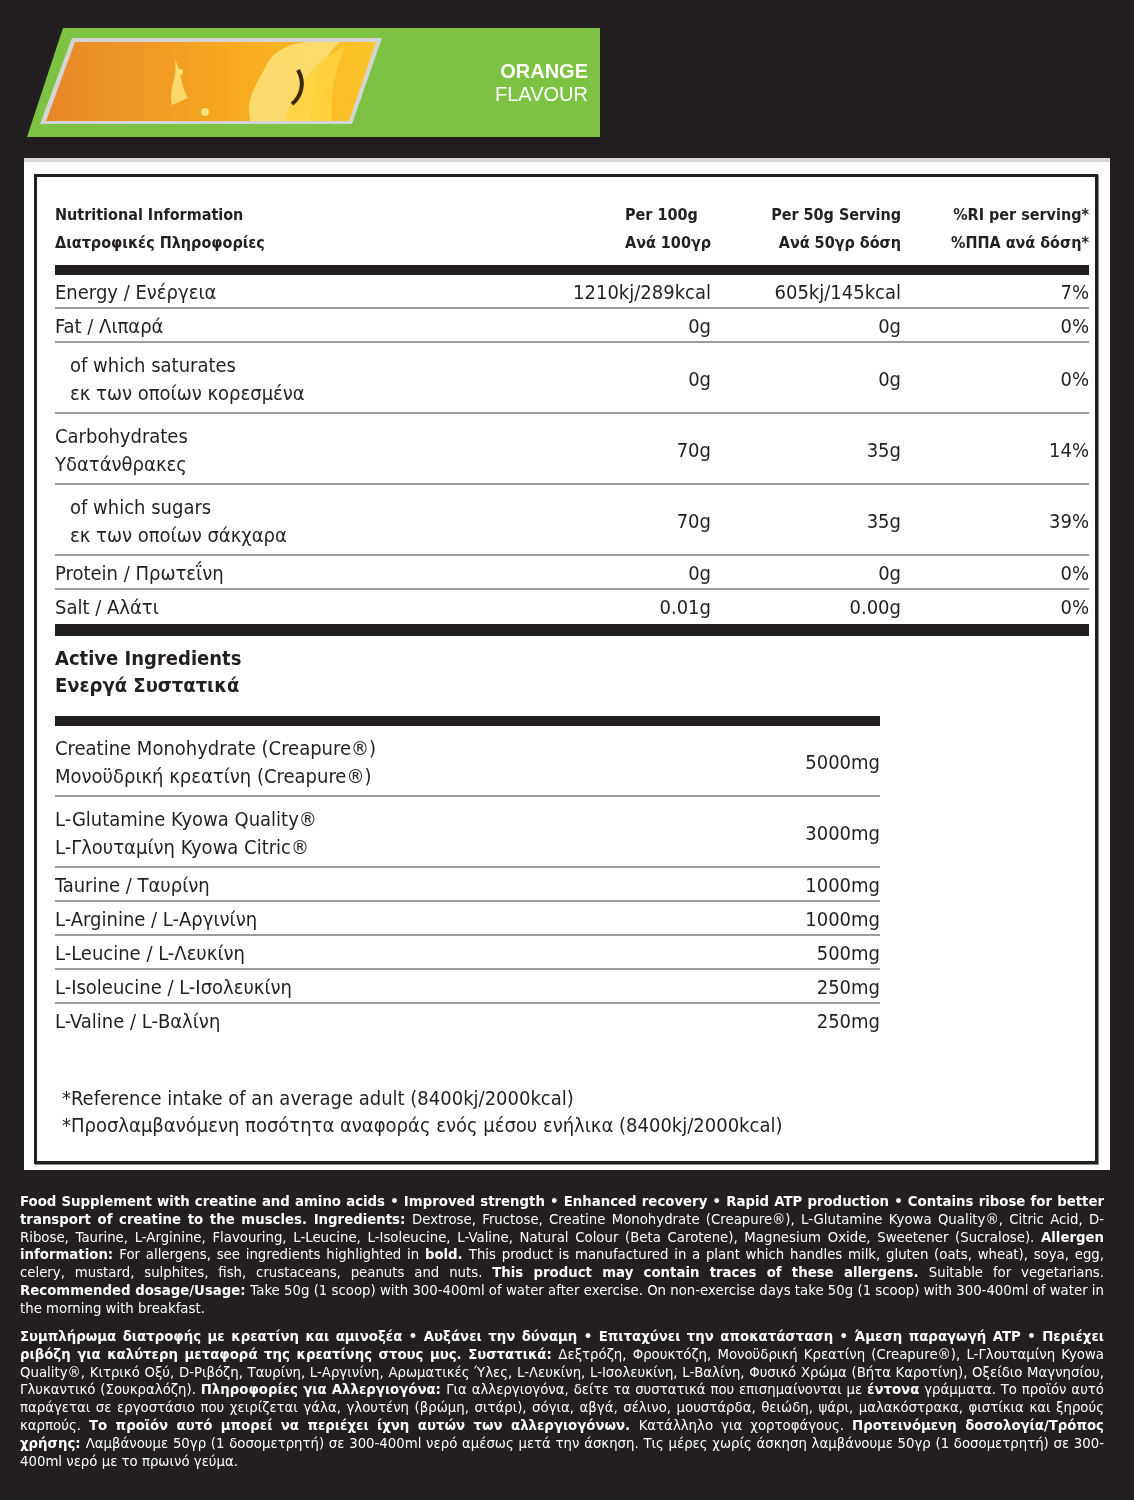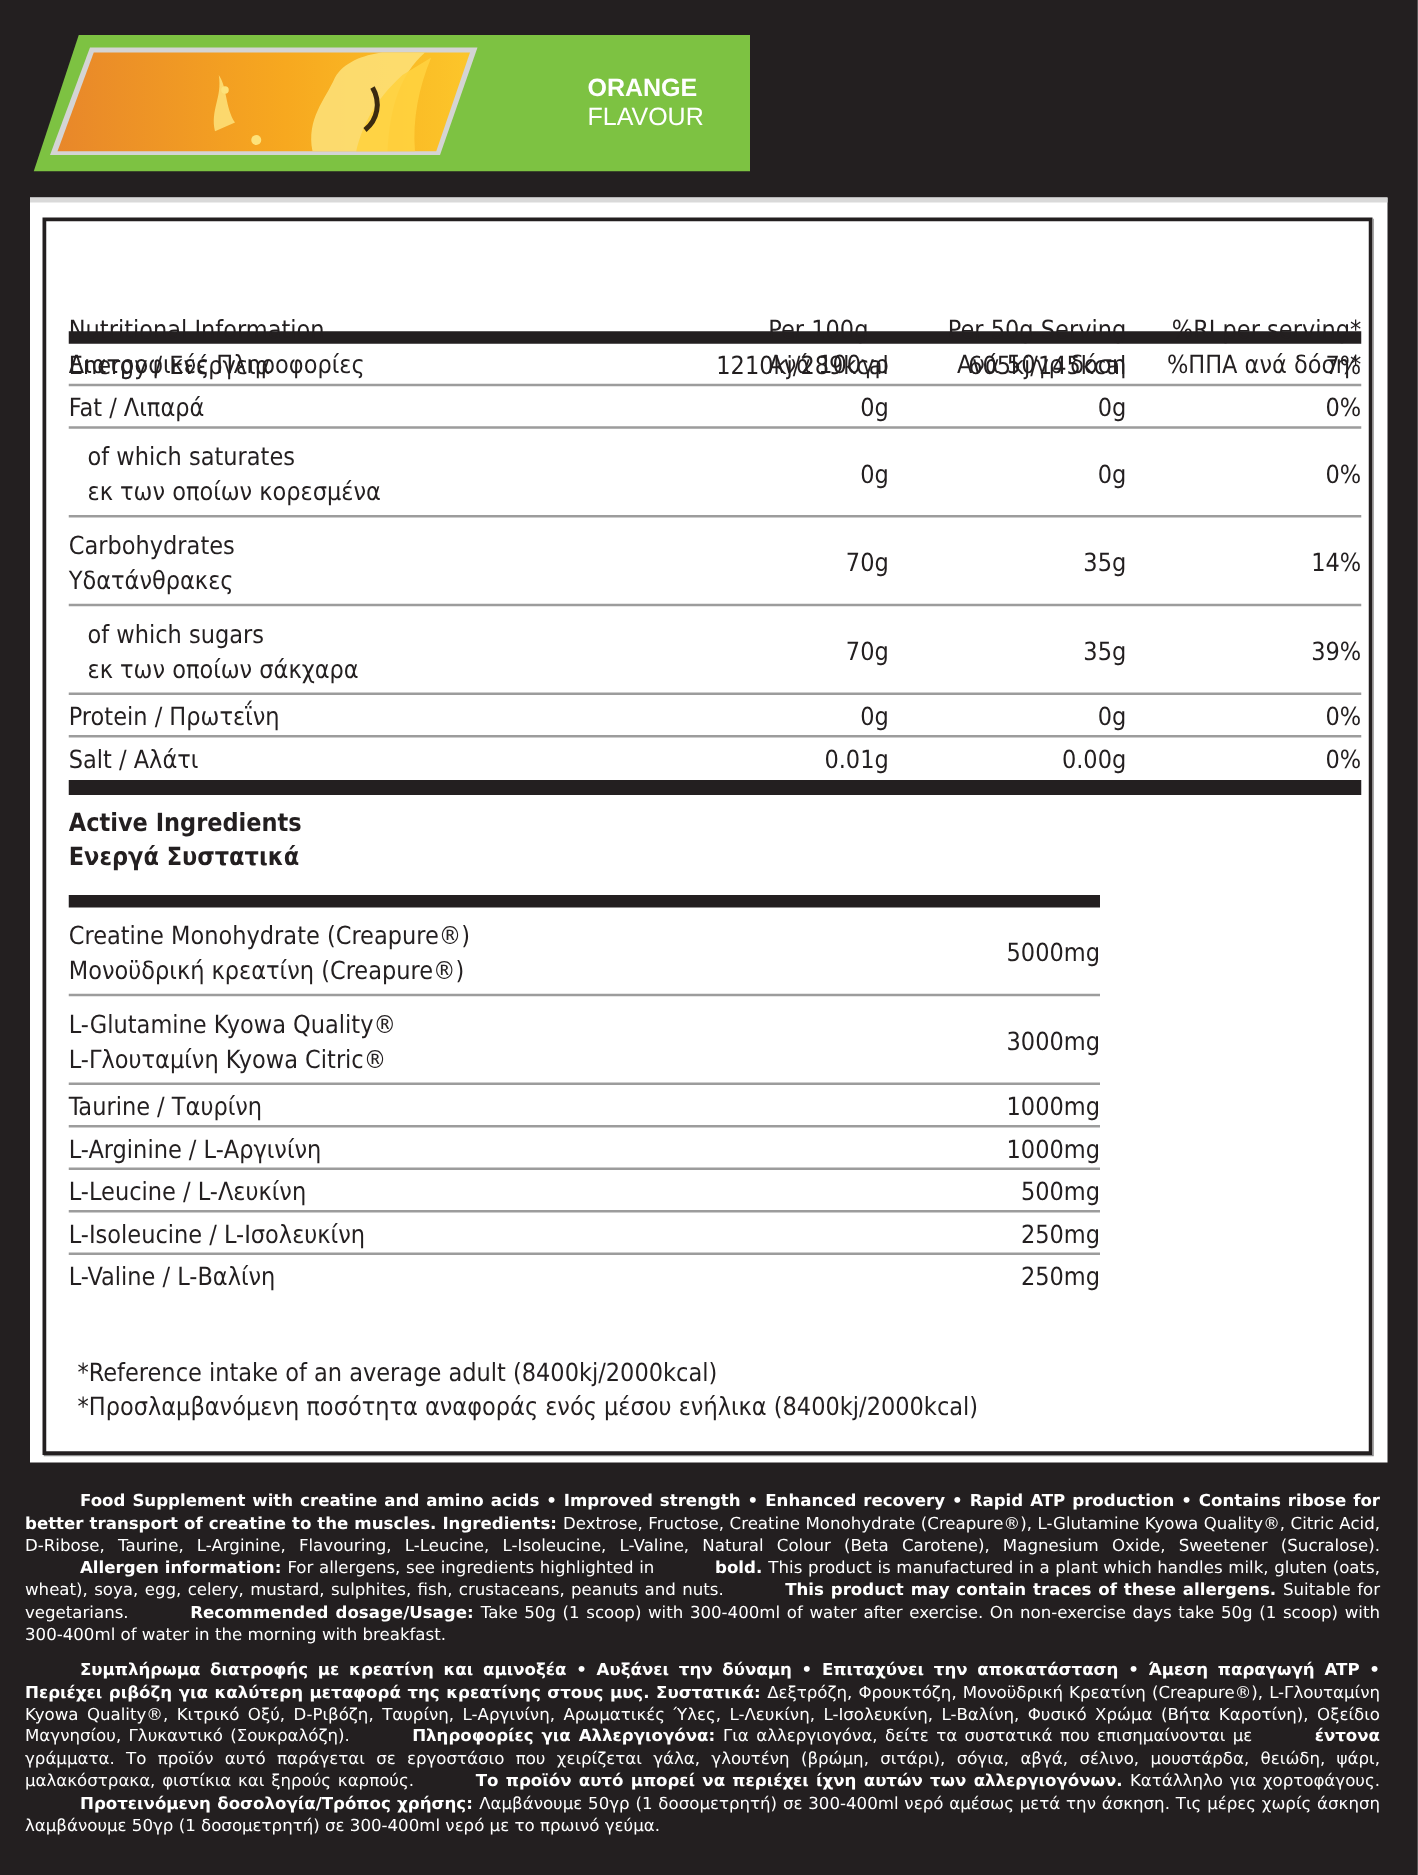--- a/index.html
+++ b/index.html
@@ -2,31 +2,31 @@
 <html><head>
   <meta charset="utf-8">
   <style>
     * { box-sizing: border-box; margin: 0; padding: 0; }
     html, body { width: 1134px; height: 1500px; background: #231f20; overflow: hidden; }
     body { position: relative; font-family: "Liberation Sans", sans-serif; color: #231f20; }
 
     
     .banner { position: absolute; left: 0; top: 0; width: 1134px; height: 150px; }
     .banner svg { position: absolute; left: 0; top: 0; }
-    .flavour { position: absolute; left: 470px; top: 60px; width: 118px; text-align: left; color: #fff; line-height: 23px; }
+    .flavour { position: absolute; left: 470px; top: 60px; width: 118px; text-align: right; color: #fff; line-height: 23px; }
     .flavour .name { font-weight: bold; font-size: 20px; letter-spacing: 0px; }
     .flavour .sub { font-size: 20px; font-weight: normal; }
 
     
     .card { position: absolute; left: 24px; top: 158px; width: 1086px; height: 1012px; background: #fff; border-top: 4px solid #d9d9d9; }
     .frame { position: absolute; left: 10px; top: 12px; width: 1064px; height: 990px; border: 3px solid #231f20; box-shadow: 1px 1px 0 #8a8a8a; }
 
     .nt { position: absolute; left: 18px; top: 0; width: 1034px; font-family: "DejaVu Sans Condensed", "DejaVu Sans", sans-serif; }
     .hdr { position: relative; height: 88px; }
-    .hdr .c { position: absolute; top: 24px; font-weight: normal; font-size: 20px; line-height: 28px; margin-top: 48px; }
+    .hdr .c { position: absolute; top: 24px; font-weight: bold; font-size: 16px; line-height: 28px; }
     .col-lbl { left: 0; text-align: left; }
     .col-a { right: 378px; text-align: left; }
     .col-b { right: 188px; text-align: right; }
     .col-c { right: 0; text-align: right; }
 
     .bar { height: 10px; background: #231f20; }
 
     .row { position: relative; border-bottom: 2px solid #9c9c9c; font-size: 20px; }
     .row.single { height: 34px; }
     .row.double { height: 71px; }
@@ -40,21 +40,21 @@
     .row.last { border-bottom: none; }
 
     .ai { position: absolute; left: 18px; top: 460px; width: 825px; font-family: "DejaVu Sans Condensed", "DejaVu Sans", sans-serif; }
     .ai-hdr { height: 79px; padding-top: 8px; font-weight: bold; font-size: 20px; line-height: 27px; }
     .ai .row .v { right: 0; }
 
     .footnote { position: absolute; left: 25px; top: 908px; font-family: "DejaVu Sans Condensed", "DejaVu Sans", sans-serif; font-size: 20px; line-height: 27px; }
 
     
     .info { position: absolute; left: 20px; width: 1084px; color: #fff; font-family: "DejaVu Sans", sans-serif; font-size: 13.3px; line-height: 17.8px; text-align: justify; }
-    .info b { font-weight: bold; margin-left: 44px; }
+    .info b { font-weight: bold; }
     .info.en { top: 1193px; }
     .info.gr { top: 1328px; }
   </style>
 </head>
 <body>
 
 <div class="banner">
   <svg width="1134" height="150">
     <defs>
       <linearGradient id="og" x1="0" x2="1" y1="0" y2="0">

